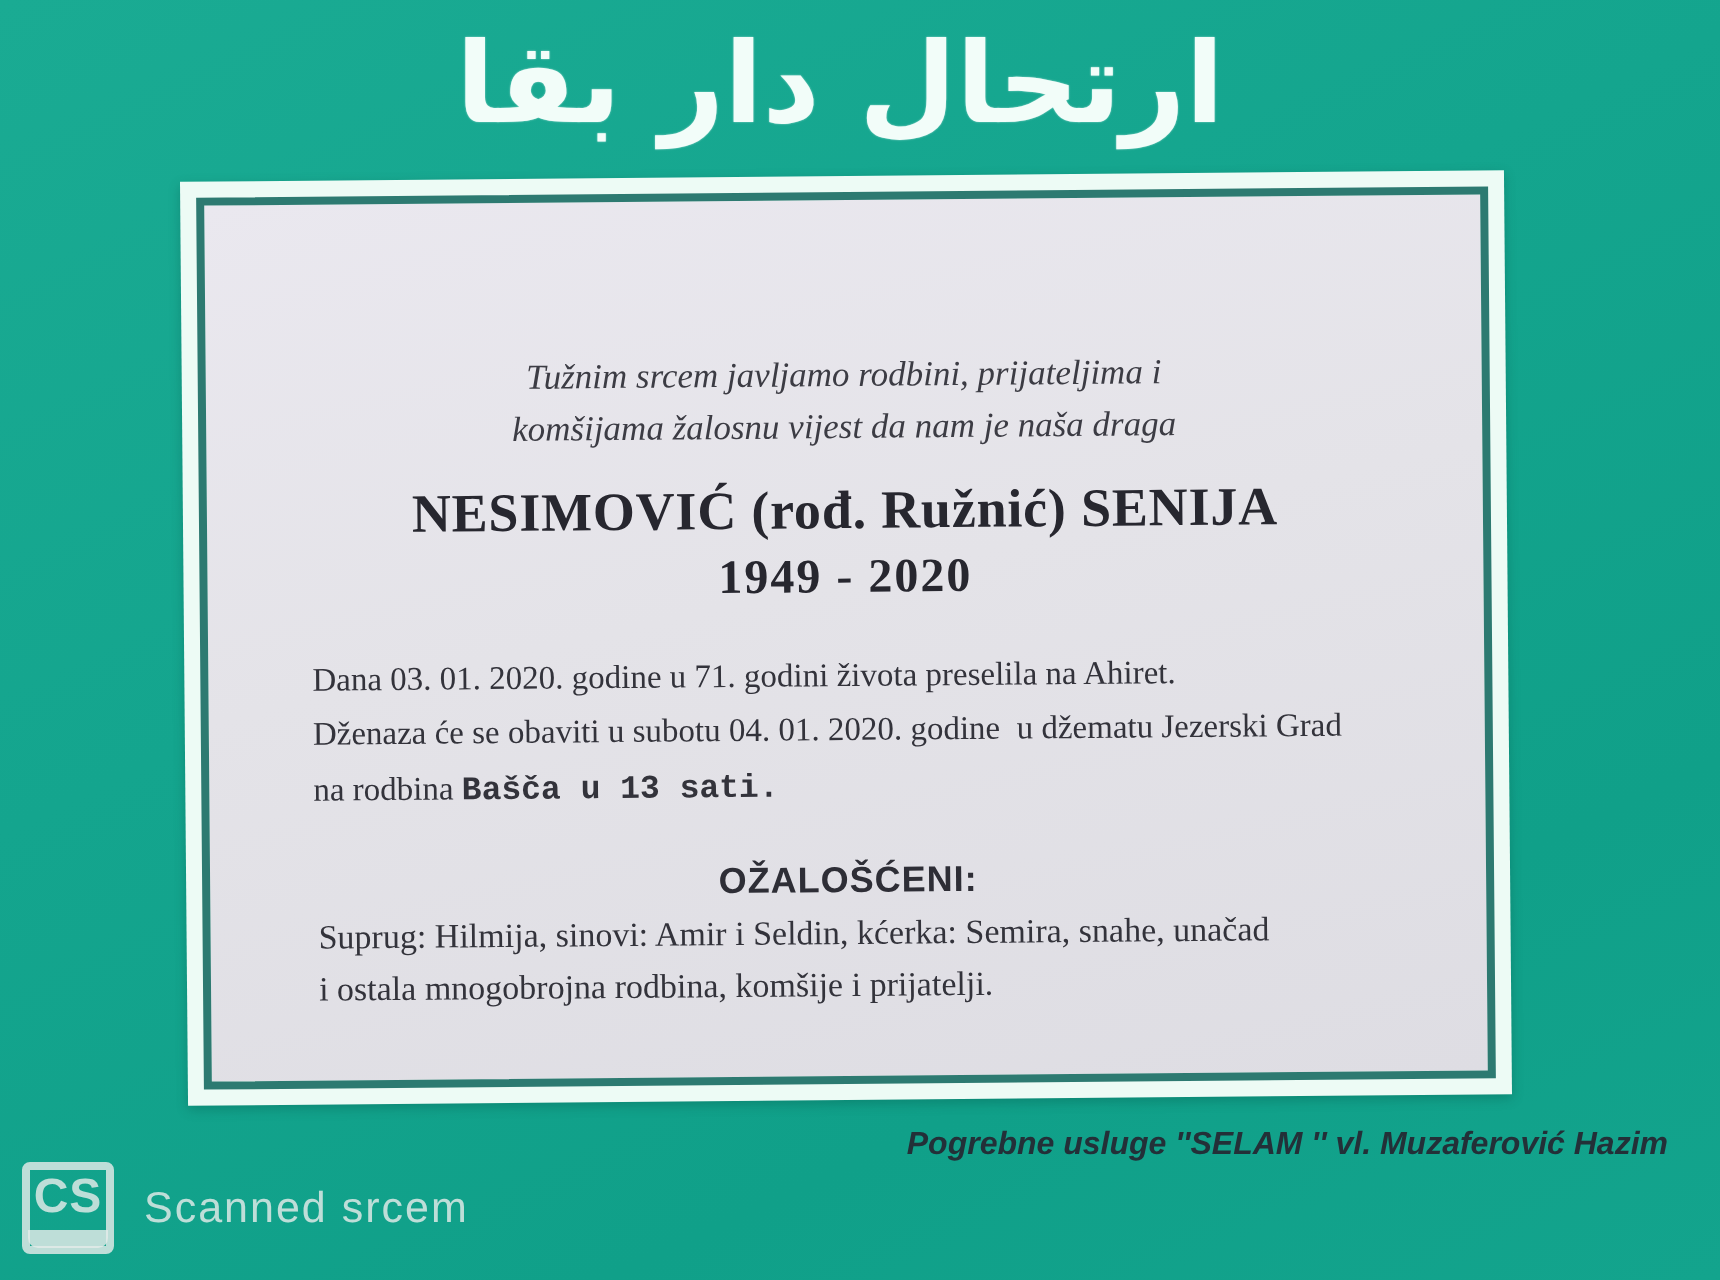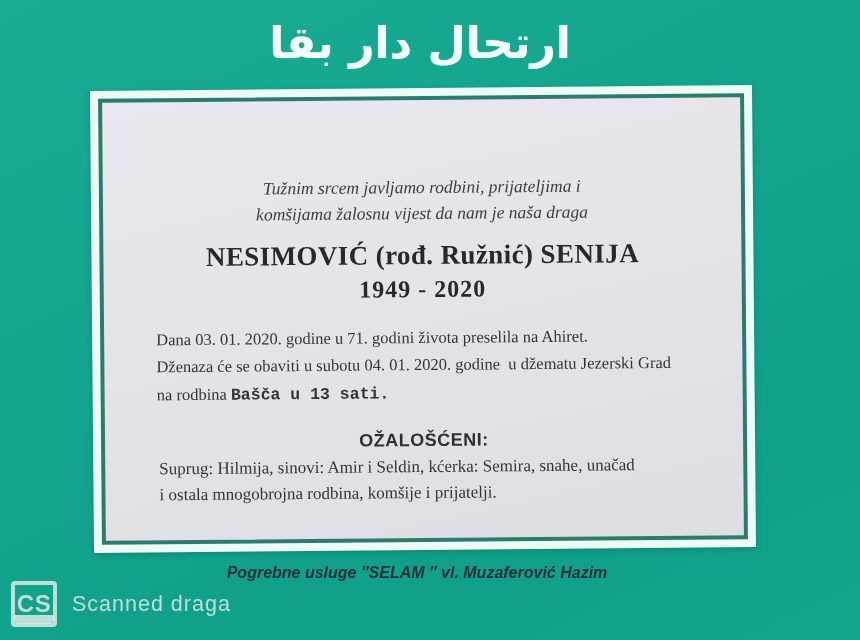--- a/index.html
+++ b/index.html
@@ -21,21 +21,21 @@
     position: absolute;
     top: 0;
     left: 0;
     right: 20px;
     height: 86px;
     line-height: 86px;
     text-align: center;
     direction: rtl;
     color: #f2fdf9;
     font-family: "DejaVu Sans", sans-serif;
-    font-size: 44px;
+    font-size: 56px;
     font-weight: bold;
     text-shadow: 0 0 1px rgba(255,255,255,0.6);
     letter-spacing: 1px;
   }
 
   
   .card-frame {
     position: absolute;
     left: 92px;
     top: 88px;
@@ -112,21 +112,21 @@
   .mourners .line { white-space: pre; }
 
   
   .footer {
     position: absolute;
     left: 0;
     top: 561px;
     width: 860px;
     padding-right: 26px;
     box-sizing: border-box;
-    text-align: center;
+    text-align: right;
     font-family: "Liberation Sans", sans-serif;
     font-style: italic;
     font-weight: bold;
     font-size: 16px;
     line-height: 1.5;
     color: #233038;
   }
 
   
   .watermark {
@@ -139,21 +139,21 @@
     color: rgba(228, 236, 233, 0.82);
     font-family: "Liberation Sans", sans-serif;
   }
   .cs-logo {
     position: relative;
     width: 38px;
     height: 38px;
     border: 4px solid rgba(228, 236, 233, 0.82);
     border-radius: 4px;
     display: flex;
-    align-items: center;
+    align-items: flex-start;
     justify-content: center;
   }
   .cs-logo-text {
     font-weight: bold;
     font-size: 24px;
     line-height: 28px;
     letter-spacing: 0.5px;
   }
   .cs-logo-bar {
     position: absolute;
@@ -209,17 +209,17 @@
   <div class="footer">
     <div>Pogrebne usluge ''SELAM '' vl. Muzaferović Hazim</div>
   </div>
 
   <div class="watermark">
     <div class="cs-logo">
       <span class="cs-logo-text">CS</span>
       <span class="cs-logo-bar"></span>
     </div>
     <div class="wm-text">
-      <div>Scanned  draga</div>
+      <div>Scanned  srcem</div>
     </div>
   </div>
 
 </div>
 
 </body></html>

